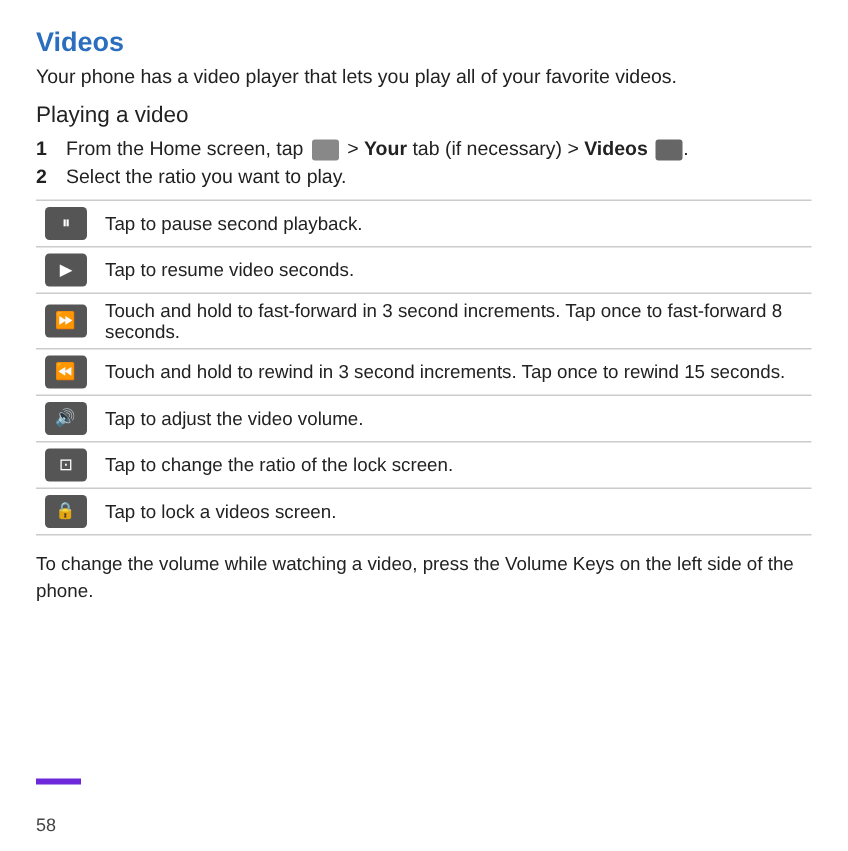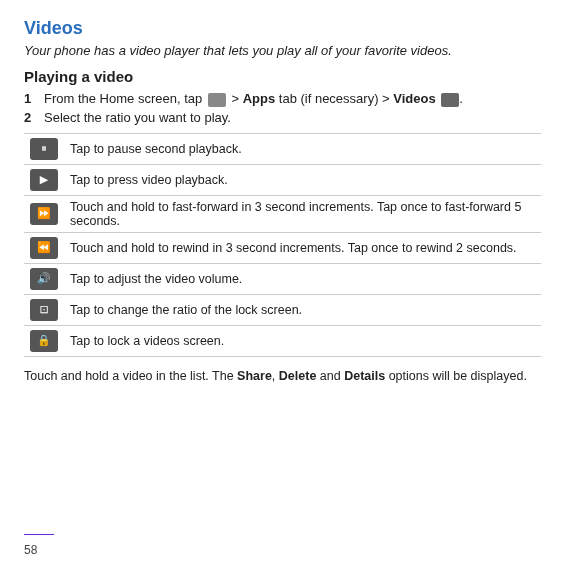--- a/index.html
+++ b/index.html
@@ -15,25 +15,24 @@
     }
     h1.page-title {
       font-size: 18px;
       font-weight: bold;
       color: #2a6ebd;
       margin-bottom: 4px;
     }
     .intro-text {
       font-size: 13px;
       margin-bottom: 10px;
-      font-style: italic;
     }
     h2.section-title {
       font-size: 15px;
-      font-weight: bold;
+      font-weight: normal;
       margin-bottom: 6px;
     }
     .steps {
       margin-bottom: 8px;
       padding-left: 0;
     }
     .step {
       display: flex;
       align-items: flex-start;
       margin-bottom: 3px;
@@ -106,79 +105,79 @@
       line-height: 1.5;
       margin-bottom: 8px;
     }
 
     .page-number {
       position: absolute;
       bottom: 10px;
       left: 24px;
       font-size: 12px;
       color: #444;
-      border-top: 1px solid #6d28d9;
-      padding-top: 8px;
+      border-top: 4px solid #6d28d9;
+      padding-top: 20px;
       width: 30px;
       text-align: left;
     }
   </style>
 </head>
 <body>
 
 <h1 class="page-title">Videos</h1>
 <p class="intro-text">Your phone has a video player that lets you play all of your favorite videos.</p>
 <h2 class="section-title">Playing a video</h2>
 
 <div class="steps">
   <div class="step">
     <span class="step-num">1</span>
     <span class="step-text">
       From the Home screen, tap 
       <span class="icon-inline" style="background:#888;width:18px;height:14px;display:inline-block;vertical-align:middle;border-radius:2px;"></span>
-      &gt; <span class="bold" style="font-weight:bold;">Apps</span> tab (if necessary) &gt; <span class="bold" style="font-weight:bold;">Videos</span>
+      &gt; <span class="bold" style="font-weight:bold;">Your</span> tab (if necessary) &gt; <span class="bold" style="font-weight:bold;">Videos</span>
       <span class="video-icon-img" style="background:#666;width:18px;height:14px;display:inline-block;vertical-align:middle;border-radius:2px;"></span>.
     </span>
   </div>
   <div class="step">
     <span class="step-num">2</span>
     <span class="step-text">Select the ratio you want to play.</span>
   </div>
 </div>
 
 <table class="controls-table">
   <tbody id="controls-tbody">
   <tr>
         <td><span class="ctrl-icon">⏸</span></td>
         <td>Tap to pause second playback.</td>
       </tr>
       <tr>
         <td><span class="ctrl-icon">▶</span></td>
-        <td>Tap to press video playback.</td>
+        <td>Tap to resume video seconds.</td>
       </tr>
       <tr>
         <td><span class="ctrl-icon">⏩</span></td>
-        <td>Touch and hold to fast-forward in 3 second increments. Tap once to fast-forward 5 seconds.</td>
+        <td>Touch and hold to fast-forward in 3 second increments. Tap once to fast-forward 8 seconds.</td>
       </tr>
       <tr>
         <td><span class="ctrl-icon">⏪</span></td>
-        <td>Touch and hold to rewind in 3 second increments. Tap once to rewind 2 seconds.</td>
+        <td>Touch and hold to rewind in 3 second increments. Tap once to rewind 15 seconds.</td>
       </tr>
       <tr>
         <td><span class="ctrl-icon">🔊</span></td>
         <td>Tap to adjust the video volume.</td>
       </tr>
       <tr>
         <td><span class="ctrl-icon">⊡</span></td>
         <td>Tap to change the ratio of the lock screen.</td>
       </tr>
       <tr>
         <td><span class="ctrl-icon">🔒</span></td>
         <td>Tap to lock a videos screen.</td>
       </tr>
     </tbody>
 </table>
 
 <div class="footer-text">
-  <p>Touch and hold a video in the list. The <strong>Share</strong>, <strong>Delete</strong> and <strong>Details</strong> options will be displayed.</p>
+  <p>To change the volume while watching a video, press the Volume Keys on the left side of the phone.</p>
 </div>
 
 <div class="page-number">58</div>
 
 </body></html>

